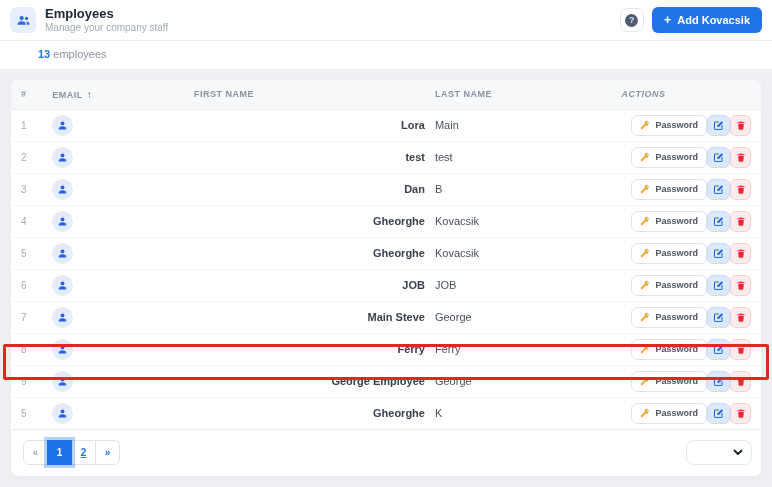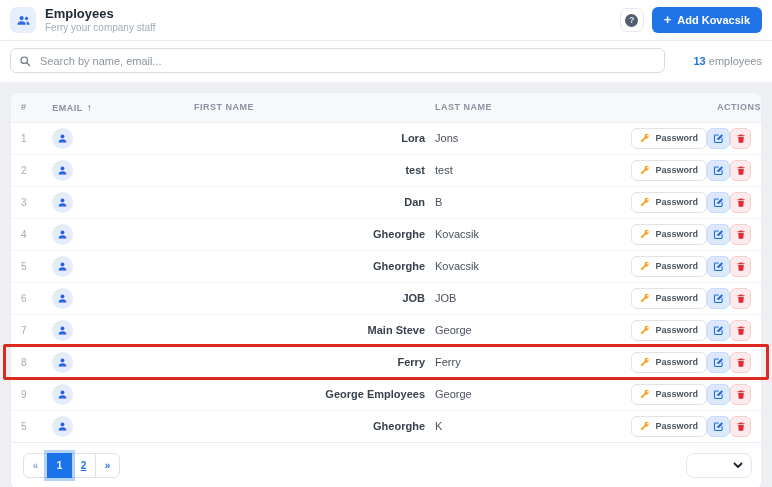--- a/index.html
+++ b/index.html
@@ -70,21 +70,21 @@
     border:1px solid #edeff2; box-shadow:0 1px 2px rgba(20,30,50,.03);
     overflow:hidden;
   }
   table { width:100%; border-collapse:collapse; }
   col.c1{width:32px;} col.c2{width:146px;} col.c3{width:249px;} col.c4{width:203px;}
   thead th {
     height:29px; background:#f7f8fa; color:#8a93a1; font-size:9px;
     font-weight:700; letter-spacing:.5px; text-align:left; padding-left:10px;
     border-bottom:1px solid #eceef1; text-transform:uppercase;
   }
-  thead th.th-actions { text-align:right; padding-left:0; }
+  thead th.th-actions { text-align:left; padding-left:0;font-style:italic; }
   th .sort-glyph { color:#4a5260; font-size:10px; margin-left:4px; font-weight:400; }
   tbody td {
     height:32px; border-bottom:1px solid #f1f3f5; font-size:11px;
     padding-left:10px; color:#49505c; vertical-align:middle;
   }
   tbody tr:last-child td { border-bottom:1px solid #eceef1; }
   td.c-num { color:#a2aab5; font-size:10px; }
   .avatar {
     width:21px; height:21px; border-radius:50%; background:#e4ecfa;
     display:inline-flex; align-items:center; justify-content:center;
@@ -156,42 +156,35 @@
     <div class="app-icon">
       <svg viewBox="0 0 24 24" fill="currentColor">
         <circle cx="9" cy="8" r="3.4"></circle>
         <path d="M2.2 18.6c0-3.6 3.2-5.4 6.8-5.4s6.8 1.8 6.8 5.4z"></path>
         <circle cx="16.8" cy="8.6" r="2.6"></circle>
         <path d="M16.2 13.6c3 .1 5.6 1.7 5.6 5h-4.4c0-2-0.4-3.7-1.2-5z"></path>
       </svg>
     </div>
     <div class="titles">
       <span class="page-title">Employees</span>
-      <span class="page-subtitle">Ferry your company staff</span>
+      <span class="page-subtitle">Manage your company staff</span>
     </div>
   </div>
   <div class="topbar-right">
     <button class="help-btn">
       <span class="help-circle">?</span>
     </button>
     <button class="add-btn">
       <span class="plus">+</span>
       <span>Add Kovacsik</span>
     </button>
   </div>
 </header>
 
 <div class="search-row">
-  <div class="search-wrap">
-    <svg viewBox="0 0 24 24" fill="none" stroke="currentColor" stroke-width="2.4" stroke-linecap="round">
-      <circle cx="10.5" cy="10.5" r="6.5"></circle>
-        <line x1="15.5" y1="15.5" x2="21" y2="21"></line>
-    </svg>
-    <input class="search-input" type="text" placeholder="Search by name, email..." style="">
-  </div>
   <div class="emp-count">
     <span class="count-num">13</span>
     <span class="count-word"> </span><span class="count-word">employees</span>
   </div>
 </div>
 
 <div class="card">
   <table>
     <colgroup>
         <col class="c1">
@@ -214,21 +207,21 @@
     <td class="c-num">1</td>
     <td class="c-email">
       <span class="avatar">
         <svg viewBox="0 0 24 24" fill="currentColor">
           <circle cx="12" cy="7.5" r="4.2"></circle>
           <path d="M3.5 20.5c0-4.4 4-6.6 8.5-6.6s8.5 2.2 8.5 6.6z"></path>
         </svg>
       </span>
     </td>
     <td class="c-first">Lora</td>
-    <td class="c-last">Jons</td>
+    <td class="c-last">Main</td>
     <td class="c-actions">
       <span class="actions-group">
         <button class="btn-password">
           <svg viewBox="0 0 24 24" fill="currentColor">
             <path d="M16.5 2a5.5 5.5 0 0 0-5.2 7.3L2.5 18.1V21.5H6l1.4-1.4v-2.1h2.1l1.4-1.4-.1-1.6 1.9-1.9A5.5 5.5 0 1 0 16.5 2z"></path>
             <circle cx="17.2" cy="6.8" r="1.9" fill="#fff"></circle>
           </svg>
           <span class="pw-label">Password</span>
         </button>
         <button class="btn-edit">
@@ -509,21 +502,21 @@
   <tr>
     <td class="c-num">9</td>
     <td class="c-email">
       <span class="avatar">
         <svg viewBox="0 0 24 24" fill="currentColor">
           <circle cx="12" cy="7.5" r="4.2"></circle>
           <path d="M3.5 20.5c0-4.4 4-6.6 8.5-6.6s8.5 2.2 8.5 6.6z"></path>
         </svg>
       </span>
     </td>
-    <td class="c-first">George Employees</td>
+    <td class="c-first">George Employee</td>
     <td class="c-last">George</td>
     <td class="c-actions">
       <span class="actions-group">
         <button class="btn-password">
           <svg viewBox="0 0 24 24" fill="currentColor">
             <path d="M16.5 2a5.5 5.5 0 0 0-5.2 7.3L2.5 18.1V21.5H6l1.4-1.4v-2.1h2.1l1.4-1.4-.1-1.6 1.9-1.9A5.5 5.5 0 1 0 16.5 2z"></path>
             <circle cx="17.2" cy="6.8" r="1.9" fill="#fff"></circle>
           </svg>
           <span class="pw-label">Password</span>
         </button>

